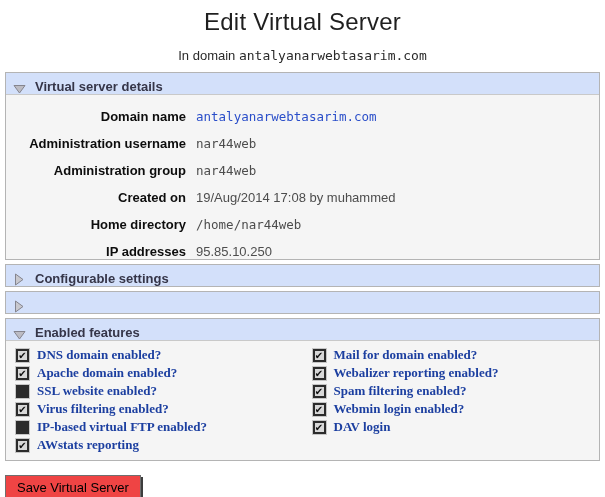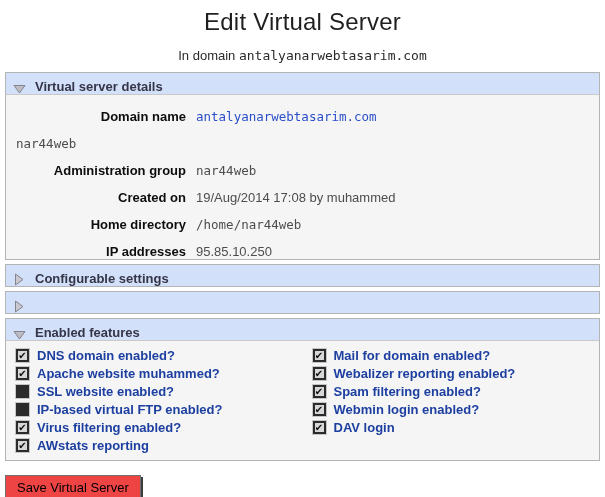--- a/index.html
+++ b/index.html
@@ -58,21 +58,21 @@
     display:inline-flex; align-items:center; justify-content:center;
     cursor:default;
   }
   .checkbox.unchecked { background:#2b2b2b; }
   .checkbox .check { display:none; }
   .checkbox.checked .check {
     display:block; font-family:"DejaVu Sans", sans-serif;
     font-size:10px; line-height:9px; color:#0f0f0f;
   }
   .checkbox.checked .check::before { content:"\2714"; }
-  .feat-label { font-weight:bold; font-size:13px; color:#1c3fa0; white-space:nowrap; }
+  .feat-label { font-weight:bold; font-size:13px; color:#1c3fa0; white-space:nowrap;font-family:Liberation Serif, serif; }
 
   
   .btn-save {
     display:inline-block; margin:10px 0 0 5px;
     background:#ef4444; color:#000;
     border:1px solid #6f6f6f;
     box-shadow:2px 2px 0 0 #3d3d3d;
     font-family:"Liberation Sans", sans-serif;
     font-size:13px; padding:4px 11px 5px 11px; cursor:pointer;
   }
@@ -99,20 +99,21 @@
       </span>
       <span class="sh-label">Virtual server details</span>
     </div>
     <div class="section-body">
   <div class="detail-row">
     <div class="detail-label">Domain name</div>
     <div class="detail-value link-mono">antalyanarwebtasarim.com</div>
   </div>
 
   <div class="detail-row">
+    <div class="detail-label">Administration username</div>
     <div class="detail-value mono">nar44web</div>
   </div>
 
   <div class="detail-row">
     <div class="detail-label">Administration group</div>
     <div class="detail-value mono">nar44web</div>
   </div>
 
   <div class="detail-row">
     <div class="detail-label">Created on</div>
@@ -167,44 +168,44 @@
     <span class="checkbox checked">
               <span class="check"></span>
             </span>
     <span class="feat-label">DNS domain enabled?</span>
   </div>
 
   <div class="feat-row">
     <span class="checkbox checked">
               <span class="check"></span>
             </span>
-    <span class="feat-label">Apache website muhammed?</span>
+    <span class="feat-label">Apache domain enabled?</span>
   </div>
 
   <div class="feat-row">
     <span class="checkbox unchecked"></span>
     <span class="feat-label">SSL website enabled?</span>
   </div>
 
   <div class="feat-row">
+    <span class="checkbox checked">
+              <span class="check"></span>
+            </span>
+    <span class="feat-label">Virus filtering enabled?</span>
+  </div>
+
+  <div class="feat-row">
     <span class="checkbox unchecked"></span>
     <span class="feat-label">IP-based virtual FTP enabled?</span>
   </div>
 
   <div class="feat-row">
     <span class="checkbox checked">
               <span class="check"></span>
             </span>
-    <span class="feat-label">Virus filtering enabled?</span>
-  </div>
-
-  <div class="feat-row">
-    <span class="checkbox checked">
-              <span class="check"></span>
-            </span>
     <span class="feat-label">AWstats reporting</span>
   </div>
 </div>
       <div class="feat-col">
   <div class="feat-row">
     <span class="checkbox checked">
               <span class="check"></span>
             </span>
     <span class="feat-label">Mail for domain enabled?</span>
   </div>

